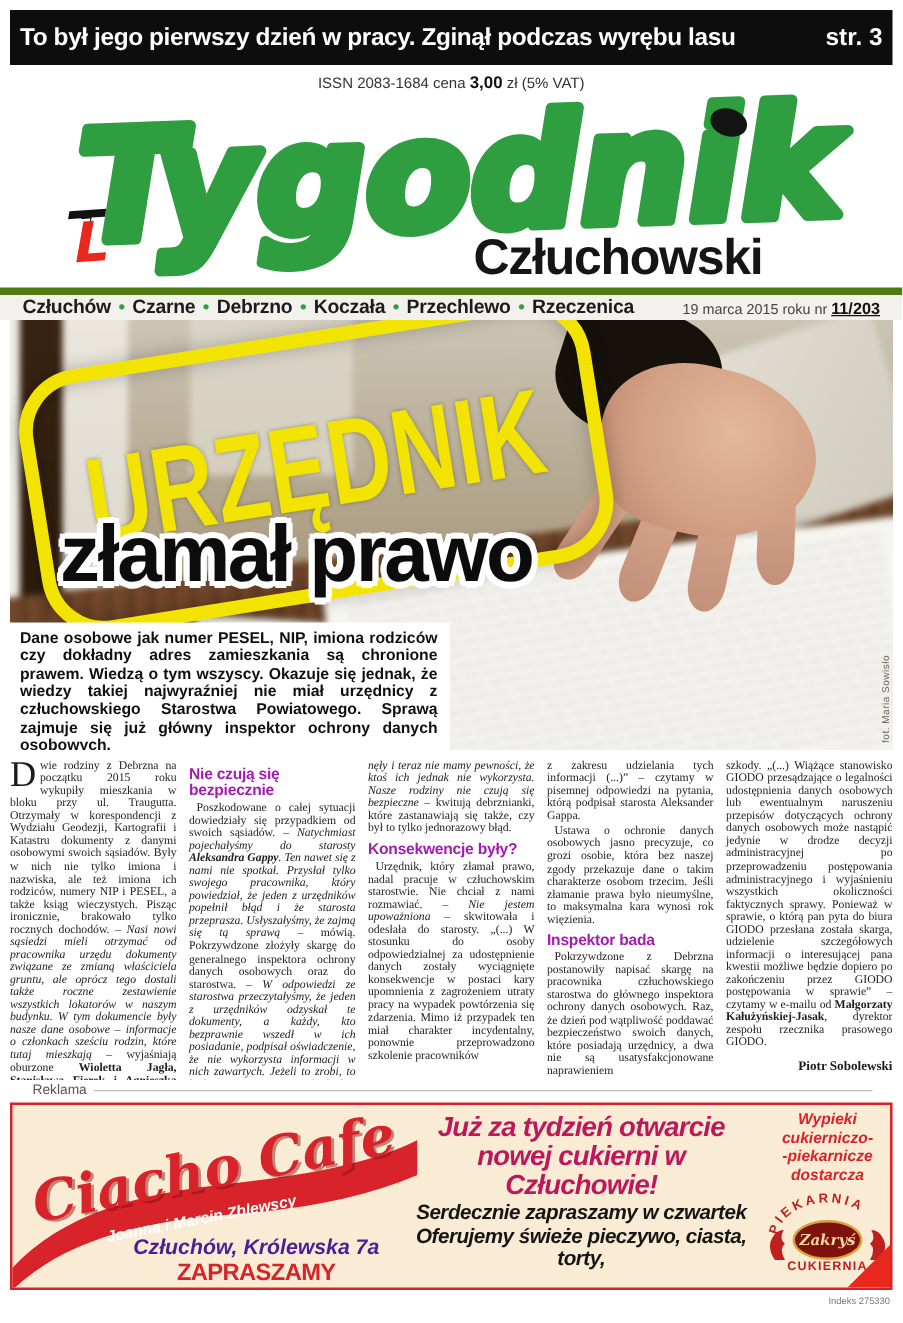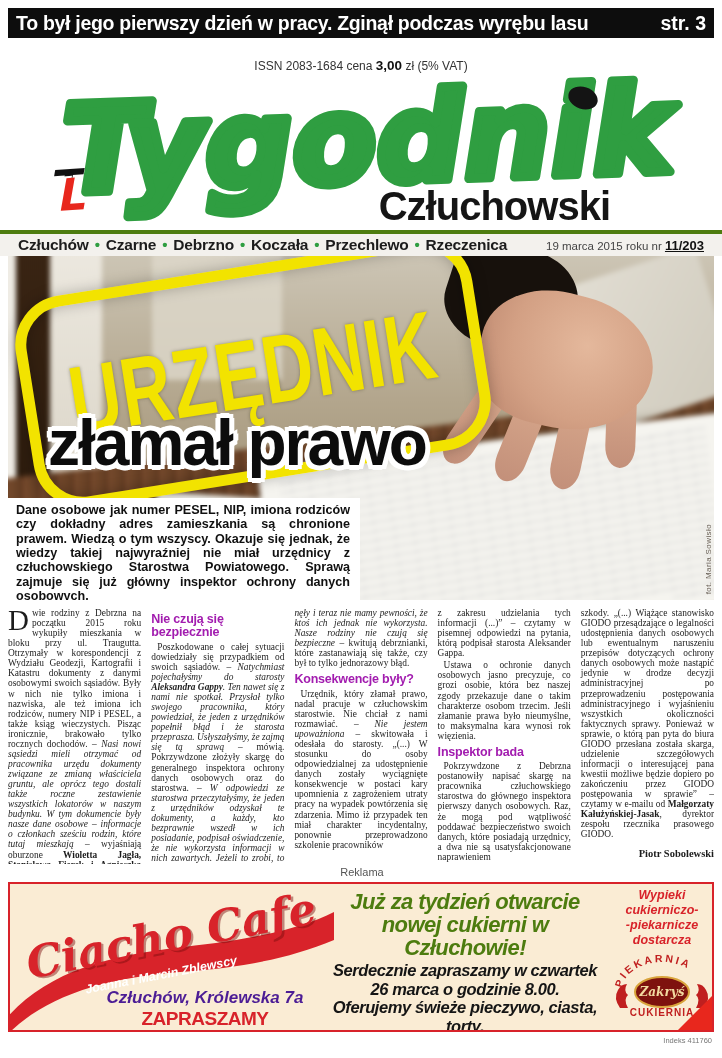--- a/index.html
+++ b/index.html
@@ -1,39 +1,39 @@
 <!DOCTYPE html>
 <html lang="pl"><head>
 <meta charset="utf-8">
 <style>
   html,body{margin:0;padding:0;background:#fff;}
   .page{position:relative;width:722px;height:1058px;background:#fff;overflow:hidden;
         font-family:"Liberation Sans",sans-serif;color:#111;}
 
   
-  .top-banner{position:absolute;left:8px;top:8px;width:690px;height:30px;background:#0d0d0d;
+  .top-banner{position:absolute;left:8px;top:8px;width:690px;height:44px;background:#0d0d0d;
      color:#fff;display:flex;align-items:center;justify-content:space-between;padding:0 8px;}
   .top-banner .tb-text{font-weight:bold;font-size:19.5px;letter-spacing:-.3px;}
   .top-banner .tb-page{font-weight:bold;font-size:19.5px;}
 
   
   .masthead{position:absolute;left:0;top:38px;width:628px;height:192px;}
   .issn-line{position:absolute;left:0;top:20px;width:722px;text-align:center;font-size:12px;color:#333;}
   .issn-line b{font-size:13.5px;color:#111;}
   .logo-svg{position:absolute;left:38px;top:26px;}
   .logo-sub{position:absolute;right:18px;top:146px;font-weight:bold;font-size:40px;color:#151515;
      letter-spacing:-1px;font-family:"Liberation Sans",sans-serif;}
   .tl-logo{position:absolute;left:52px;top:126px;transform:rotate(-4deg);line-height:1;}
   .tl-t,.tl-l{display:inline-block;font-weight:900;font-size:44px;font-family:"DejaVu Sans",sans-serif;}
   .tl-t{transform:skewX(-14deg);color:#111;}
   .tl-l{color:#e8271d;margin-left:-21px;transform:skewX(-14deg) translateY(9px);text-shadow:-3px -2px 0 #fff;}
 
   
   .region-bar{position:absolute;left:0;top:230px;width:722px;height:26px;background:#f3f1ed;
-     border-top:4px solid #4d7c0f;display:flex;align-items:center;justify-content:space-between;
+     border-top:6px solid #4d7c0f;display:flex;align-items:center;justify-content:space-between;
      padding:0 18px;box-sizing:border-box;}
   .towns{font-weight:bold;font-size:15.5px;color:#1c1c1c;letter-spacing:-.2px;}
   .towns .dot{color:#2f9e41;margin:0 6px;font-size:15px;}
   .date-line{font-size:11.5px;color:#444;}
   .date-line b{font-size:13px;color:#111;text-decoration:underline;}
 
   
   .photo{position:absolute;left:8px;top:256px;width:706px;height:344px;overflow:hidden;background:#b5a690;}
   .ph-bg{position:absolute;inset:-6px;filter:blur(2.5px);}
   .ph-strip-white{position:absolute;left:0;top:0;width:14px;height:110%;background:#efece5;}
@@ -90,37 +90,37 @@
   .col h3{margin:5px 0 2px 0;font-family:"Liberation Sans",sans-serif;font-size:12.5px;
       letter-spacing:-.2px;color:#a21caf;font-weight:bold;text-align:left;}
   .seg-i,.seg-bi{font-style:italic;}
   .seg-b,.seg-bi{font-weight:bold;}
   .dropcap{float:left;font-size:29px;line-height:23px;padding:1px 3px 0 0;font-family:"Liberation Serif",serif;}
   .byline{text-align:right !important;margin-top:9px !important;}
   .byline .seg-b{font-size:10.5px;}
 
   
   .reklama-row{position:absolute;left:26px;top:866px;width:672px;display:flex;align-items:center;gap:6px;
-      font-size:11px;color:#555;flex-direction:column;}
+      font-size:11px;color:#555;}
   .reklama-row .rule{flex:1;height:1px;background:#bbb;}
   .ad{position:absolute;left:8px;top:882px;width:706px;height:150px;background:#faecd4;
       border:2px solid #d8232a;box-sizing:border-box;overflow:hidden;}
   .ad-left{position:absolute;left:0;top:0;width:310px;height:100%;}
   .swoosh-svg{position:absolute;left:-6px;top:0;}
   .brand{position:absolute;left:14px;top:26px;transform:rotate(-11deg);font-family:"DejaVu Serif",serif;
       font-style:italic;font-weight:bold;font-size:44px;color:#d8232a;letter-spacing:0px;
       text-shadow:2px 2px 0 rgba(120,10,10,.45);white-space:nowrap;}
   .owners{position:absolute;left:74px;top:84px;transform:rotate(-11deg);color:#fff;font-style:italic;
       font-weight:bold;font-size:12.5px;white-space:nowrap;}
   .ad-address{position:absolute;left:90px;top:104px;width:210px;text-align:center;color:#4c1d95;
       font-weight:bold;font-style:italic;font-size:17px;}
   .ad-invite{position:absolute;left:90px;top:124px;width:210px;text-align:center;color:#d8232a;
       font-weight:900;font-size:19px;letter-spacing:-.5px;}
   .ad-center{position:absolute;left:310px;top:6px;width:290px;text-align:center;font-style:italic;}
-  .ad-h1,.ad-h2{color:#4d7c0f;font-weight:900;font-size:22px;line-height:1.05;letter-spacing:-.6px;}
+  .ad-h1,.ad-h2{color:#be185d;font-weight:900;font-size:22px;line-height:1.05;letter-spacing:-.6px;}
   .ad-b{color:#151515;font-weight:bold;font-size:16.5px;line-height:1.12;letter-spacing:-.4px;}
   .ad-b.sp{margin-top:2px;}
   .ad-right{position:absolute;left:600px;top:4px;width:104px;text-align:center;}
   .supplier{color:#d8232a;font-weight:bold;font-style:italic;font-size:12.5px;line-height:1.2;}
   .emblem{margin-top:2px;}
   .corner{position:absolute;right:0;bottom:0;width:0;height:0;
       border-left:34px solid transparent;border-bottom:34px solid #e8271d;}
   .index-line{position:absolute;right:10px;top:1036px;font-size:7.5px;color:#777;}
 </style>
 </head>
@@ -196,21 +196,21 @@
       </div>
       <div class="col">
         <p class="first"><span class="seg-i">nęły i teraz nie mamy pewności, że ktoś ich jednak nie wykorzysta. Nasze rodziny nie czują się bezpieczne </span><span class="seg-n">– kwitują debrznianki, które zastanawiają się także, czy był to tylko jednorazowy błąd.</span></p>
         <h3>Konsekwencje były?</h3>
         <p><span class="seg-n">Urzędnik, który złamał prawo, nadal pracuje w człuchowskim starostwie. Nie chciał z nami rozmawiać. </span><span class="seg-i">– Nie jestem upoważniona </span><span class="seg-n">– skwitowała i odesłała do starosty. „(...) W stosunku do osoby odpowiedzialnej za udostępnienie danych zostały wyciągnięte konsekwencje w postaci kary upomnienia z zagrożeniem utraty pracy na wypadek powtórzenia się zdarzenia. Mimo iż przypadek ten miał charakter incydentalny, ponownie przeprowadzono szkolenie pracowników</span></p>
       </div>
       <div class="col">
         <p class="first"><span class="seg-n">z zakresu udzielania tych informacji (...)” – czytamy w pisemnej odpowiedzi na pytania, którą podpisał starosta Aleksander Gappa.</span></p>
         <p><span class="seg-n">Ustawa o ochronie danych osobowych jasno precyzuje, co grozi osobie, która bez naszej zgody przekazuje dane o takim charakterze osobom trzecim. Jeśli złamanie prawa było nieumyślne, to maksymalna kara wynosi rok więzienia.</span></p>
         <h3>Inspektor bada</h3>
-        <p><span class="seg-n">Pokrzywdzone z Debrzna postanowiły napisać skargę na pracownika człuchowskiego starostwa do głównego inspektora pierwszy danych osobowych. Raz, że mogą pod wątpliwość poddawać bezpieczeństwo swoich danych, które posiadają urzędnicy, a dwa nie są usatysfakcjonowane naprawieniem</span></p>
+        <p><span class="seg-n">Pokrzywdzone z Debrzna postanowiły napisać skargę na pracownika człuchowskiego starostwa do głównego inspektora ochrony danych osobowych. Raz, że dzień pod wątpliwość poddawać bezpieczeństwo swoich danych, które posiadają urzędnicy, a dwa nie są usatysfakcjonowane naprawieniem</span></p>
       </div>
       <div class="col">
         <p class="first"><span class="seg-n">szkody. „(...) Wiążące stanowisko GIODO przesądzające o legalności udostępnienia danych osobowych lub ewentualnym naruszeniu przepisów dotyczących ochrony danych osobowych może nastąpić jedynie w drodze decyzji administracyjnej po przeprowadzeniu postępowania administracyjnego i wyjaśnieniu wszystkich okoliczności faktycznych sprawy. Ponieważ w sprawie, o którą pan pyta do biura GIODO przesłana została skarga, udzielenie szczegółowych informacji o interesującej pana kwestii możliwe będzie dopiero po zakończeniu przez GIODO postępowania w sprawie” – czytamy w e-mailu od </span><span class="seg-b">Małgorzaty Kałużyńskiej-Jasak</span><span class="seg-n">, dyrektor zespołu rzecznika prasowego GIODO.</span></p>
         <p class="byline"><span class="seg-b">Piotr Sobolewski</span></p>
       </div>
     </div>
 
   <div class="reklama-row">
     <span>Reklama</span>
     <span class="rule"></span>
@@ -223,21 +223,20 @@
       </svg>
       <div class="brand">Ciacho Cafe</div>
       <div class="owners">Joanna i Marcin Zblewscy</div>
       <div class="ad-address">Człuchów, Królewska 7a</div>
       <div class="ad-invite">ZAPRASZAMY</div>
     </div>
     <div class="ad-center">
       <div class="ad-h1">Już za tydzień otwarcie</div>
       <div class="ad-h2">nowej cukierni w Człuchowie!</div>
       <div class="ad-b sp">Serdecznie zapraszamy w czwartek</div>
-      <div class="ad-b">26 marca o godzinie 8.00.</div>
       <div class="ad-b">Oferujemy świeże pieczywo, ciasta, torty,</div>
 
     </div>
     <div class="ad-right">
       <div class="supplier">
           <div>Wypieki</div>
           <div>cukierniczo-</div>
           <div>-piekarnicze</div>
           <div>dostarcza</div>
         </div>
@@ -249,14 +248,14 @@
         <path d="M10,58 q-7,-10 -2,-18 q3,-6 9,-6 q-4,7 1,11 q-5,4 0,13 z" fill="#c01f1f"></path>
         <path d="M94,58 q7,-10 2,-18 q-3,-6 -9,-6 q4,7 -1,11 q5,4 0,13 z" fill="#c01f1f"></path>
         <ellipse cx="52" cy="42" rx="27" ry="15" fill="#7e120e" stroke="#d9a43c" stroke-width="2"></ellipse>
         <text x="52" y="46" text-anchor="middle" font-style="italic" font-weight="bold" font-size="12" fill="#f2d9a0" font-family="DejaVu Serif, serif">Zakryś</text>
         <text x="52" y="66" text-anchor="middle" font-size="10" font-weight="bold" fill="#c01f1f" letter-spacing="1" font-family="Liberation Sans, sans-serif">CUKIERNIA</text>
       </svg>
     </div>
     <div class="corner"></div>
   </div>
 
-  <div class="index-line">Indeks 411760</div>
+  <div class="index-line">Indeks 275330</div>
 </div>
 
 </body></html>

